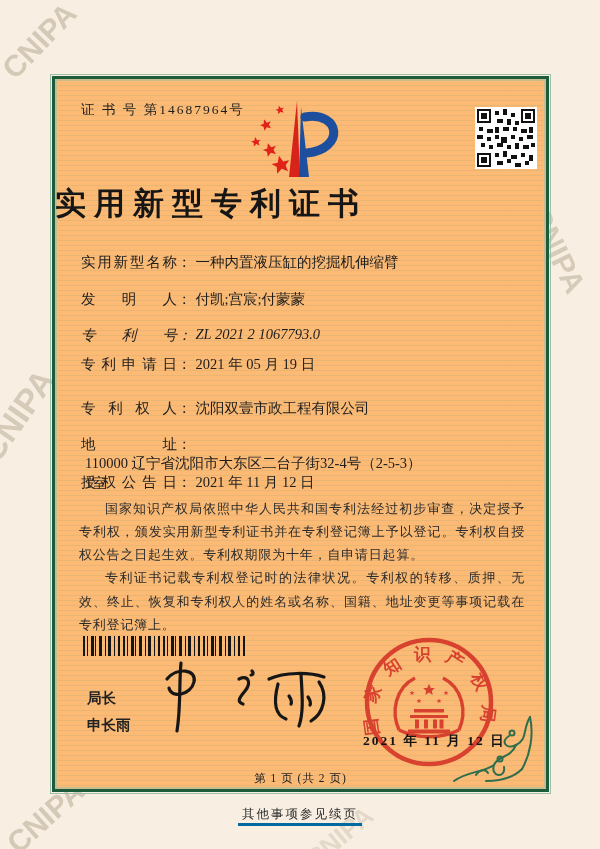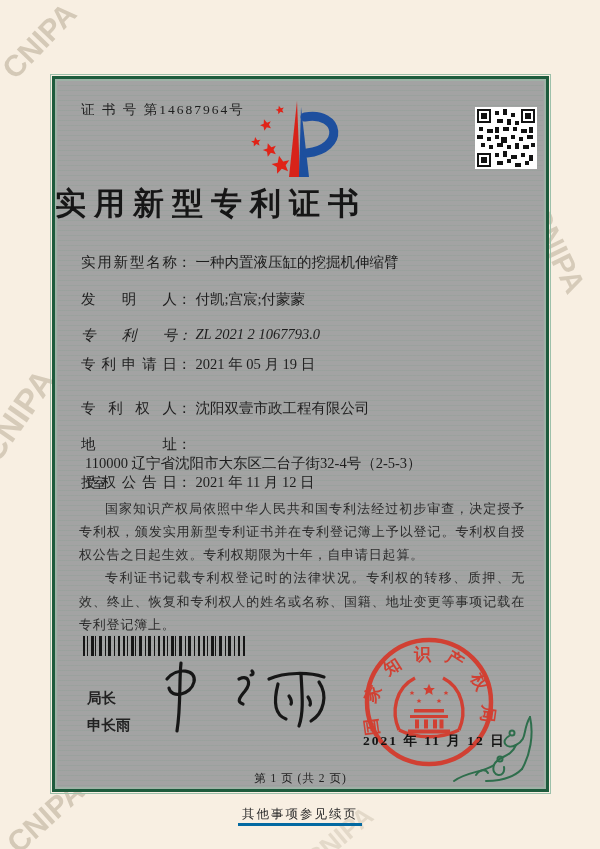--- a/index.html
+++ b/index.html
@@ -6,21 +6,21 @@
   body{width:600px;height:849px;position:relative;overflow:hidden;
        background:#f8efe2;font-family:"Liberation Serif",serif;}
   .page{position:absolute;inset:0;}
 
   
   .wm{position:absolute;font-family:"Liberation Sans",sans-serif;font-weight:700;
       color:#8a7a5e;pointer-events:none;white-space:nowrap;}
 
   
   .panel{position:absolute;left:52px;top:76px;width:491px;height:710px;
-         background:#a3a3a3;border:3px solid #1d5b3c;
+         background:#fdba74;border:3px solid #1d5b3c;
          outline:1px solid #9cc0aa;outline-offset:1px;
          box-shadow:inset 0 0 0 2px rgba(154,192,170,.55);}
   .panel::before{content:"";position:absolute;inset:3px;
          background:repeating-linear-gradient(0deg,rgba(96,150,120,.13) 0 1px,transparent 1px 5px);
          pointer-events:none;}
 
   .cert-no{position:absolute;left:26px;top:22px;font-size:13.5px;color:#1e1e1e;
            letter-spacing:2px;}
   .logo{position:absolute;left:188px;top:18px;}
   .qr{position:absolute;left:420px;top:28px;background:#fff;padding:2px;}

